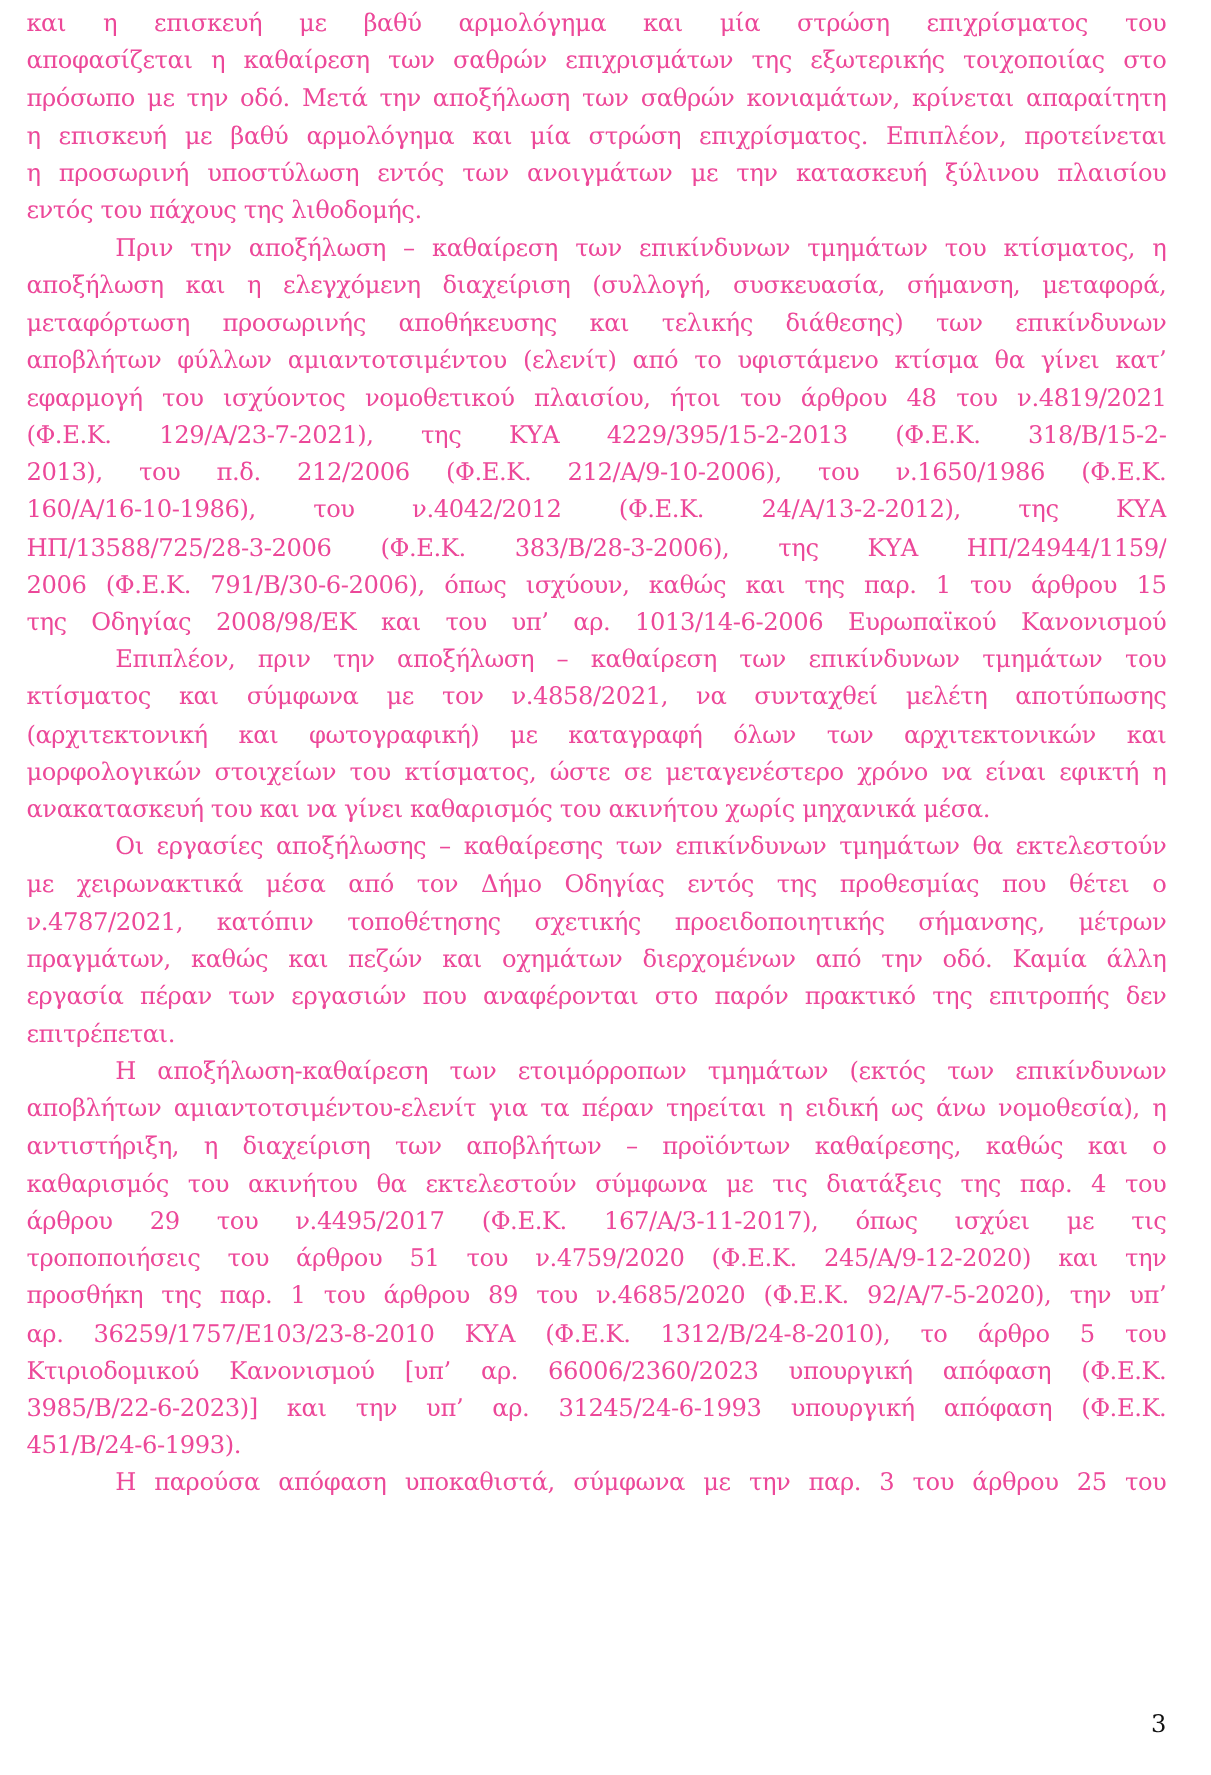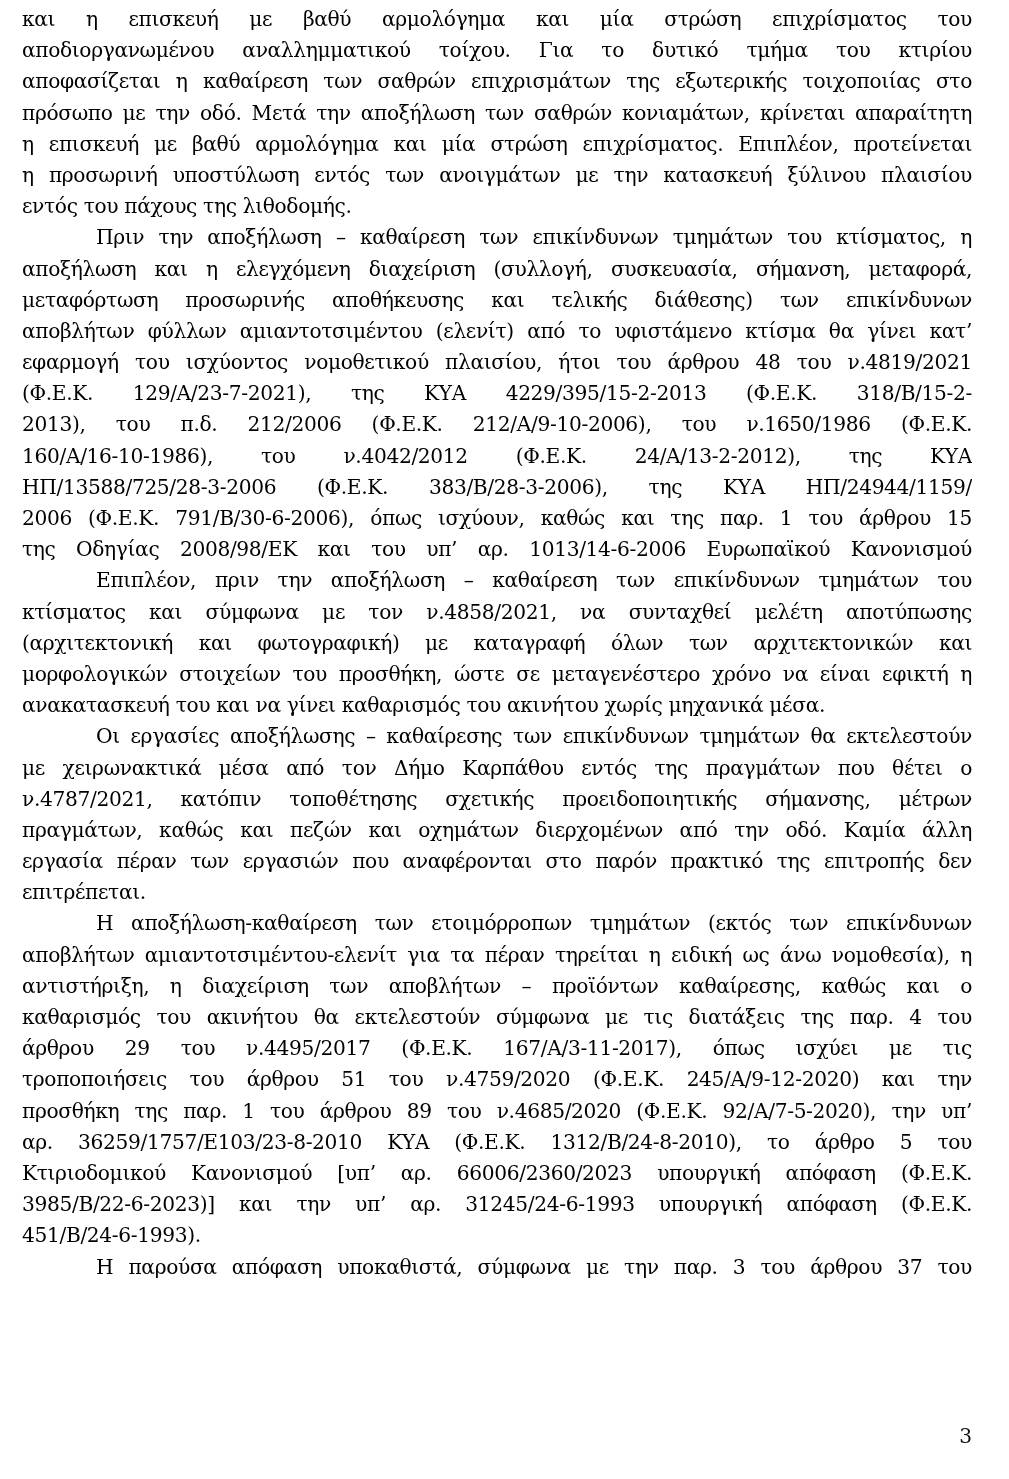--- a/index.html
+++ b/index.html
@@ -1,41 +1,40 @@
 <!DOCTYPE html>
 <html><head>
   <meta charset="utf-8">
   <style>
     html, body { margin: 0; padding: 0; background: #ffffff; }
     body { width: 1009px; height: 1479px; position: relative; overflow: hidden; }
     .page {
       position: absolute; left: 22px; top: 4px; width: 950px;
       font-family: "DejaVu Serif", serif;
-      font-size: 20.2px; color: #000000;
+      font-size: 20.2px; color: #ec4899;
       letter-spacing: -0.35px;
     }
     .para { margin: 0; }
     .line {
       display: block; height: 31.2px; line-height: 31.2px;
       text-align: justify; text-align-last: justify; white-space: nowrap; overflow: hidden;
     }
     .line.last { text-align-last: left; }
     .line.indent { padding-left: 74px; }
     .page-number {
       position: absolute; right: 37px; top: 1424px;
       font-family: "DejaVu Serif", serif; font-size: 20.2px; color: #111111;
     }
   </style>
 </head>
 <body>
 
 <div class="page" id="page">
     <div class="para">
       <span class="line">και η επισκευή με βαθύ αρμολόγημα και μία στρώση επιχρίσματος του</span>
-      <span class="line">αποδιοργανωμένου αναλλημματικού τοίχου. Για το δυτικό τμήμα του κτιρίου</span>
       <span class="line">αποφασίζεται η καθαίρεση των σαθρών επιχρισμάτων της εξωτερικής τοιχοποιίας στο</span>
       <span class="line">πρόσωπο με την οδό. Μετά την αποξήλωση των σαθρών κονιαμάτων, κρίνεται απαραίτητη</span>
       <span class="line">η επισκευή με βαθύ αρμολόγημα και μία στρώση επιχρίσματος. Επιπλέον, προτείνεται</span>
       <span class="line">η προσωρινή υποστύλωση εντός των ανοιγμάτων με την κατασκευή ξύλινου πλαισίου</span>
       <span class="line last">εντός του πάχους της λιθοδομής.</span>
     </div>
     <div class="para">
       <span class="line indent">Πριν την αποξήλωση – καθαίρεση των επικίνδυνων τμημάτων του κτίσματος, η</span>
       <span class="line">αποξήλωση και η ελεγχόμενη διαχείριση (συλλογή, συσκευασία, σήμανση, μεταφορά,</span>
       <span class="line">μεταφόρτωση προσωρινής αποθήκευσης και τελικής διάθεσης) των επικίνδυνων</span>
@@ -45,41 +44,41 @@
       <span class="line">2013), του π.δ. 212/2006 (Φ.Ε.Κ. 212/Α/9-10-2006), του ν.1650/1986 (Φ.Ε.Κ.</span>
       <span class="line">160/Α/16-10-1986), του ν.4042/2012 (Φ.Ε.Κ. 24/Α/13-2-2012), της ΚΥΑ</span>
       <span class="line">ΗΠ/13588/725/28-3-2006 (Φ.Ε.Κ. 383/Β/28-3-2006), της ΚΥΑ ΗΠ/24944/1159/</span>
       <span class="line">2006 (Φ.Ε.Κ. 791/Β/30-6-2006), όπως ισχύουν, καθώς και της παρ. 1 του άρθρου 15</span>
       <span class="line">της Οδηγίας 2008/98/ΕΚ και του υπ’ αρ. 1013/14-6-2006 Ευρωπαϊκού Κανονισμού</span>
     </div>
     <div class="para">
       <span class="line indent">Επιπλέον, πριν την αποξήλωση – καθαίρεση των επικίνδυνων τμημάτων του</span>
       <span class="line">κτίσματος και σύμφωνα με τον ν.4858/2021, να συνταχθεί μελέτη αποτύπωσης</span>
       <span class="line">(αρχιτεκτονική και φωτογραφική) με καταγραφή όλων των αρχιτεκτονικών και</span>
-      <span class="line">μορφολογικών στοιχείων του προσθήκη, ώστε σε μεταγενέστερο χρόνο να είναι εφικτή η</span>
+      <span class="line">μορφολογικών στοιχείων του κτίσματος, ώστε σε μεταγενέστερο χρόνο να είναι εφικτή η</span>
       <span class="line last">ανακατασκευή του και να γίνει καθαρισμός του ακινήτου χωρίς μηχανικά μέσα.</span>
     </div>
     <div class="para">
       <span class="line indent">Οι εργασίες αποξήλωσης – καθαίρεσης των επικίνδυνων τμημάτων θα εκτελεστούν</span>
-      <span class="line">με χειρωνακτικά μέσα από τον Δήμο Καρπάθου εντός της πραγμάτων που θέτει ο</span>
+      <span class="line">με χειρωνακτικά μέσα από τον Δήμο Οδηγίας εντός της προθεσμίας που θέτει ο</span>
       <span class="line">ν.4787/2021, κατόπιν τοποθέτησης σχετικής προειδοποιητικής σήμανσης, μέτρων</span>
       <span class="line">πραγμάτων, καθώς και πεζών και οχημάτων διερχομένων από την οδό. Καμία άλλη</span>
       <span class="line">εργασία πέραν των εργασιών που αναφέρονται στο παρόν πρακτικό της επιτροπής δεν</span>
       <span class="line last">επιτρέπεται.</span>
     </div>
     <div class="para">
       <span class="line indent">Η αποξήλωση-καθαίρεση των ετοιμόρροπων τμημάτων (εκτός των επικίνδυνων</span>
       <span class="line">αποβλήτων αμιαντοτσιμέντου-ελενίτ για τα πέραν τηρείται η ειδική ως άνω νομοθεσία), η</span>
       <span class="line">αντιστήριξη, η διαχείριση των αποβλήτων – προϊόντων καθαίρεσης, καθώς και ο</span>
       <span class="line">καθαρισμός του ακινήτου θα εκτελεστούν σύμφωνα με τις διατάξεις της παρ. 4 του</span>
       <span class="line">άρθρου 29 του ν.4495/2017 (Φ.Ε.Κ. 167/Α/3-11-2017), όπως ισχύει με τις</span>
       <span class="line">τροποποιήσεις του άρθρου 51 του ν.4759/2020 (Φ.Ε.Κ. 245/Α/9-12-2020) και την</span>
       <span class="line">προσθήκη της παρ. 1 του άρθρου 89 του ν.4685/2020 (Φ.Ε.Κ. 92/Α/7-5-2020), την υπ’</span>
       <span class="line">αρ. 36259/1757/Ε103/23-8-2010 ΚΥΑ (Φ.Ε.Κ. 1312/Β/24-8-2010), το άρθρο 5 του</span>
       <span class="line">Κτιριοδομικού Κανονισμού [υπ’ αρ. 66006/2360/2023 υπουργική απόφαση (Φ.Ε.Κ.</span>
       <span class="line">3985/Β/22-6-2023)] και την υπ’ αρ. 31245/24-6-1993 υπουργική απόφαση (Φ.Ε.Κ.</span>
       <span class="line last">451/Β/24-6-1993).</span>
     </div>
     <div class="para">
-      <span class="line indent">Η παρούσα απόφαση υποκαθιστά, σύμφωνα με την παρ. 3 του άρθρου 37 του</span>
+      <span class="line indent">Η παρούσα απόφαση υποκαθιστά, σύμφωνα με την παρ. 3 του άρθρου 25 του</span>
     </div>
   </div>
 <div class="page-number">3</div>
 
 </body></html>

